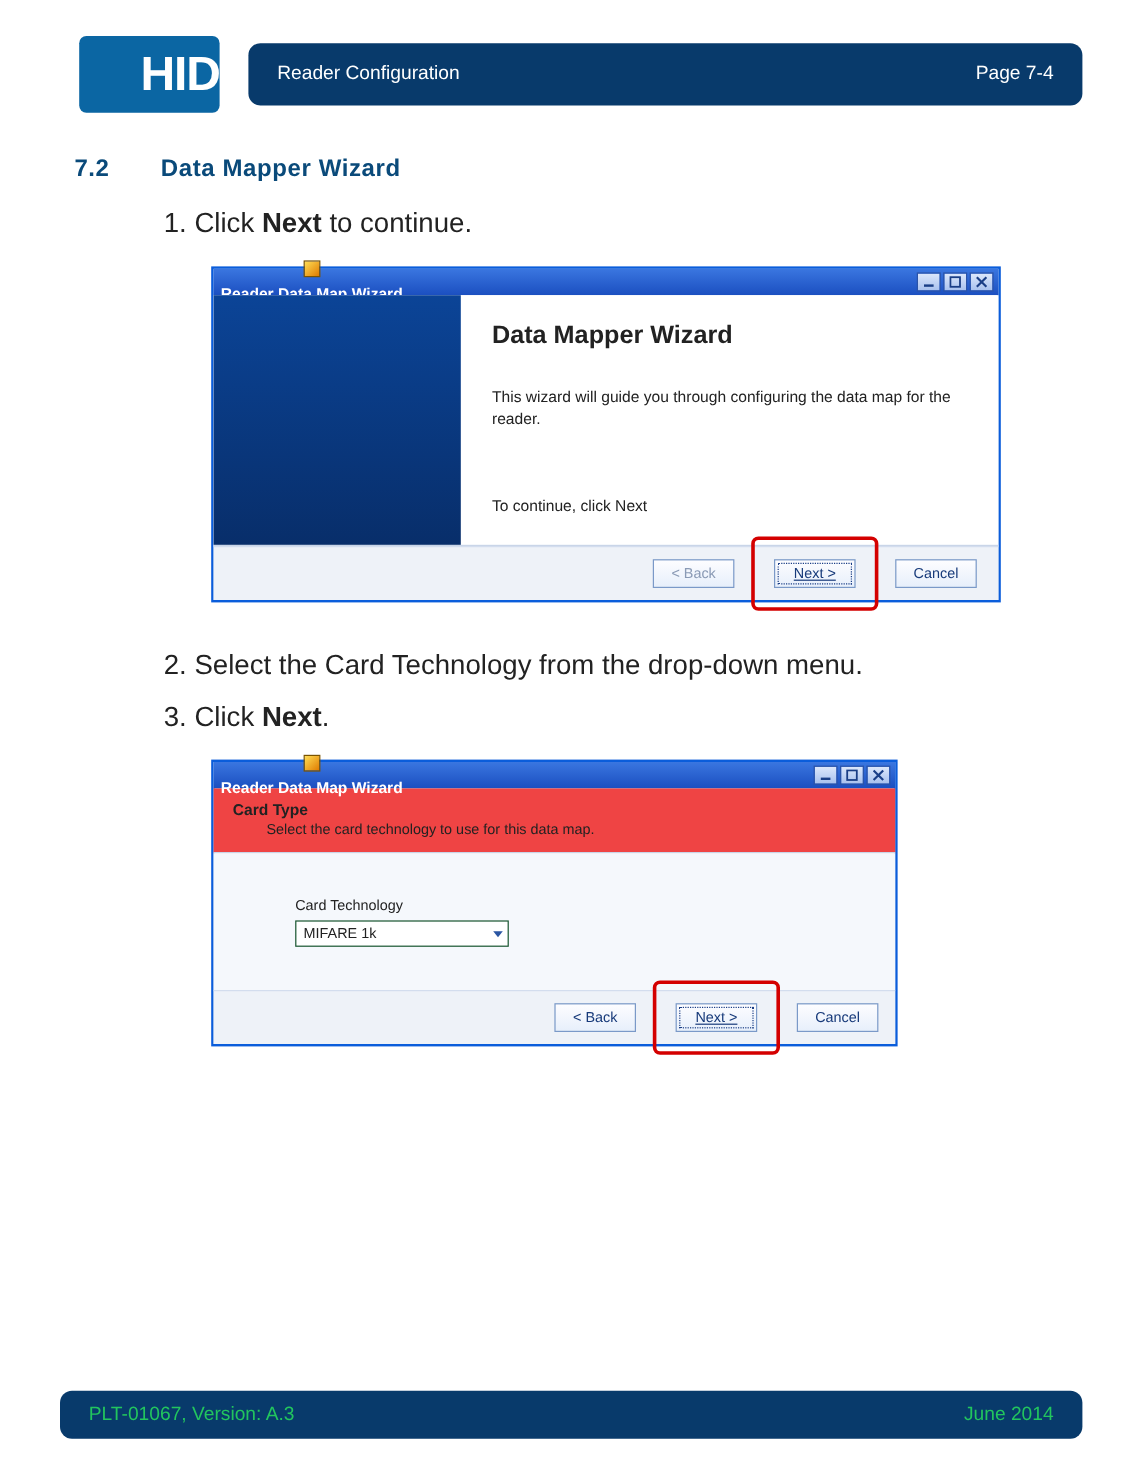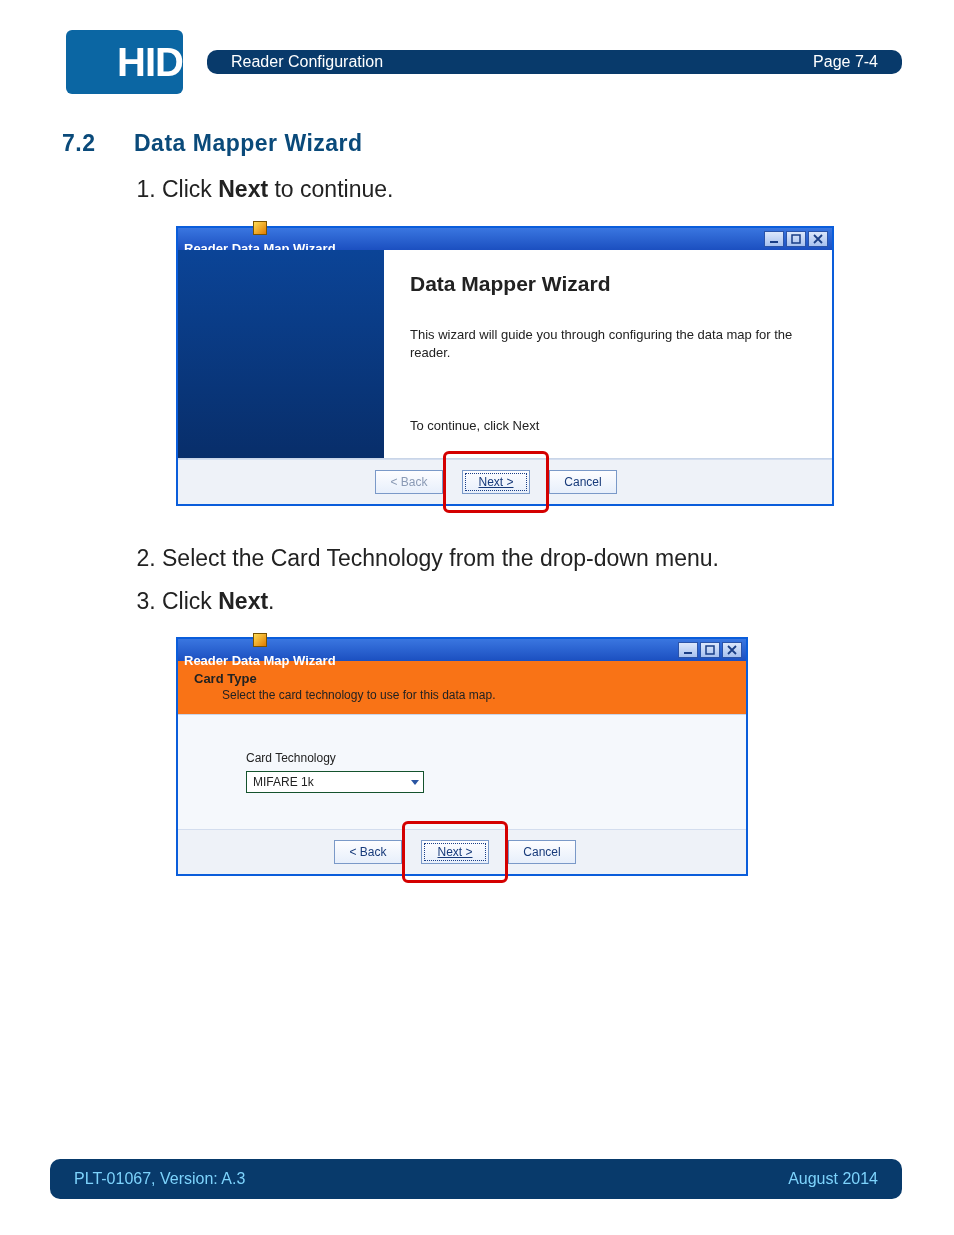--- a/index.html
+++ b/index.html
@@ -41,21 +41,21 @@
     font-family:Arial Black, Arial, sans-serif;
     font-weight:900;
     font-size:40px;
     color:#fff;
     letter-spacing:-1px;
   }
   .hdr-bar{
     flex:1;
     margin-left:24px;
     align-self:center;
-    height:24px;
+    height:52px;
     background:var(--hid-blue);
     border-radius:10px;
     display:flex;
     align-items:center;
     justify-content:space-between;
     padding:0 24px;
     color:#fff;
     font-size:16px;
     font-weight:400;
   }
@@ -63,34 +63,34 @@
   .ftr{
     position:absolute;
     left:50px; right:52px; bottom:36px;
     height:40px;
     background:var(--hid-blue);
     border-radius:10px;
     display:flex;
     align-items:center;
     justify-content:space-between;
     padding:0 24px;
-    color:#7dd3fc;
+    color:#22c55e;
     font-size:16px;
   }
   
   .content{
     position:absolute;
     top:130px; left:62px; right:62px;
   }
   .sec-heading{
     display:flex;
     gap:24px;
     color:#0a4a7a;
     font-weight:700;
-    font-size:23px;
+    font-size:20px;
     letter-spacing:0.5px;
     margin-bottom:14px;
     align-items:flex-end;
   }
   .sec-heading .num{width:48px;}
   ol.steps{
     margin:0 0 0 76px;
     padding-left:24px;
     font-size:23px;
     line-height:1.6;
@@ -162,21 +162,22 @@
     font-family:Verdana,Tahoma,Arial,sans-serif;
   }
   .wiz1-main p{margin:0 0 56px 0; font-size:13px; line-height:1.4;}
   .wiz1-main .cont{font-size:13px;}
 
   .btnrow{
     height:44px;
     background:#eef2f8;
     display:flex;
     align-items:center;
-    justify-content:center;
+    justify-content:flex-end;
+    gap:14px;
     padding-right:18px;
     border-top:1px solid #d3ddee;
   }
   .btnrow.w2row{padding-right:14px;}
   .xp-btn{
     min-width:68px;
     height:24px;
     padding:0 10px;
     border:1px solid var(--panel-border);
     background:linear-gradient(to bottom,#fdfdff,#e7effb);
@@ -199,21 +200,21 @@
   }
   .hl-red{
     padding:16px;
     border:3px solid var(--red-hl);
     border-radius:6px;
     display:inline-flex;
   }
 
   
   .wiz2-head{
-    background:#f97316;
+    background:#ef4444;
     padding:10px 16px 12px 16px;
     border-bottom:1px solid #c9d5e8;
     font-family:Tahoma,Arial,sans-serif;
   }
   .wiz2-head .h{font-size:13px; font-weight:700;}
   .wiz2-head .sub{font-size:12px; margin-left:28px; margin-top:2px;}
   .wiz2-body{
     background:#f5f8fc;
     padding:36px 20px 36px 68px;
     font-family:Tahoma,Arial,sans-serif;
@@ -369,14 +370,14 @@
           <span>Cancel</span>
         </span>
       </div>
     </div>
   </div>
 
 </div>
 
 <div class="ftr">
   <span>PLT-01067, Version: A.3</span>
-  <span>August 2014</span>
+  <span>June 2014</span>
 </div>
 
 </body></html>

